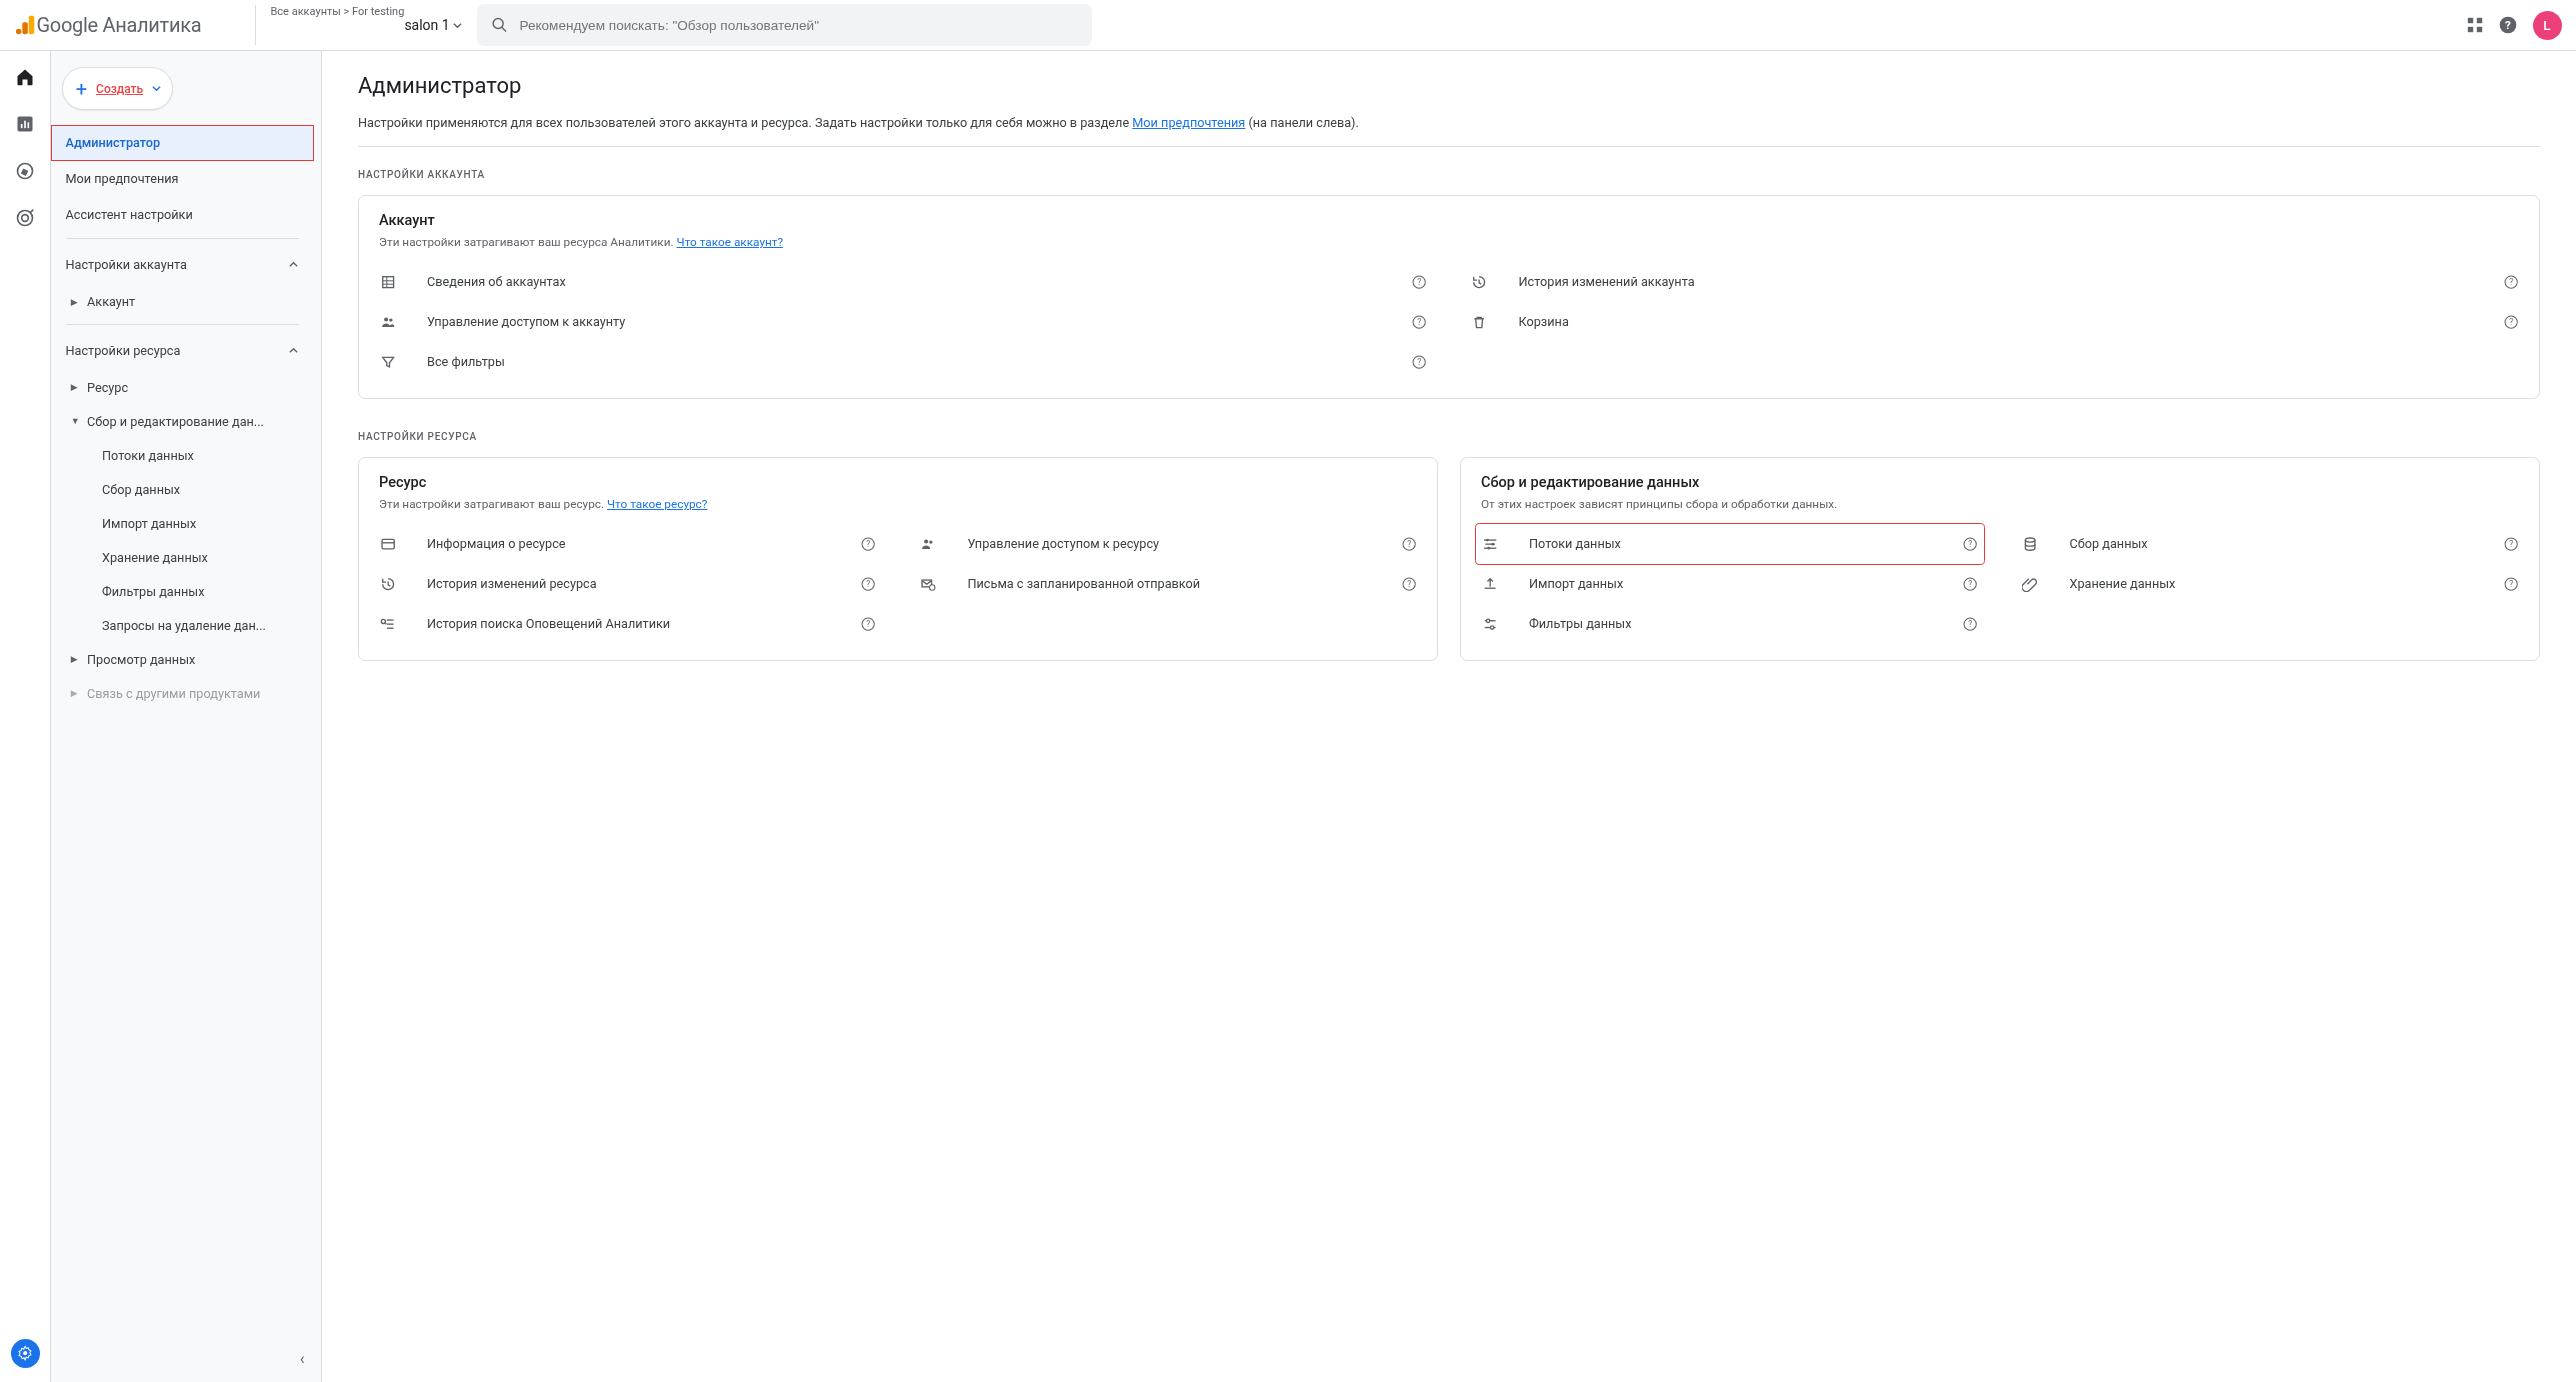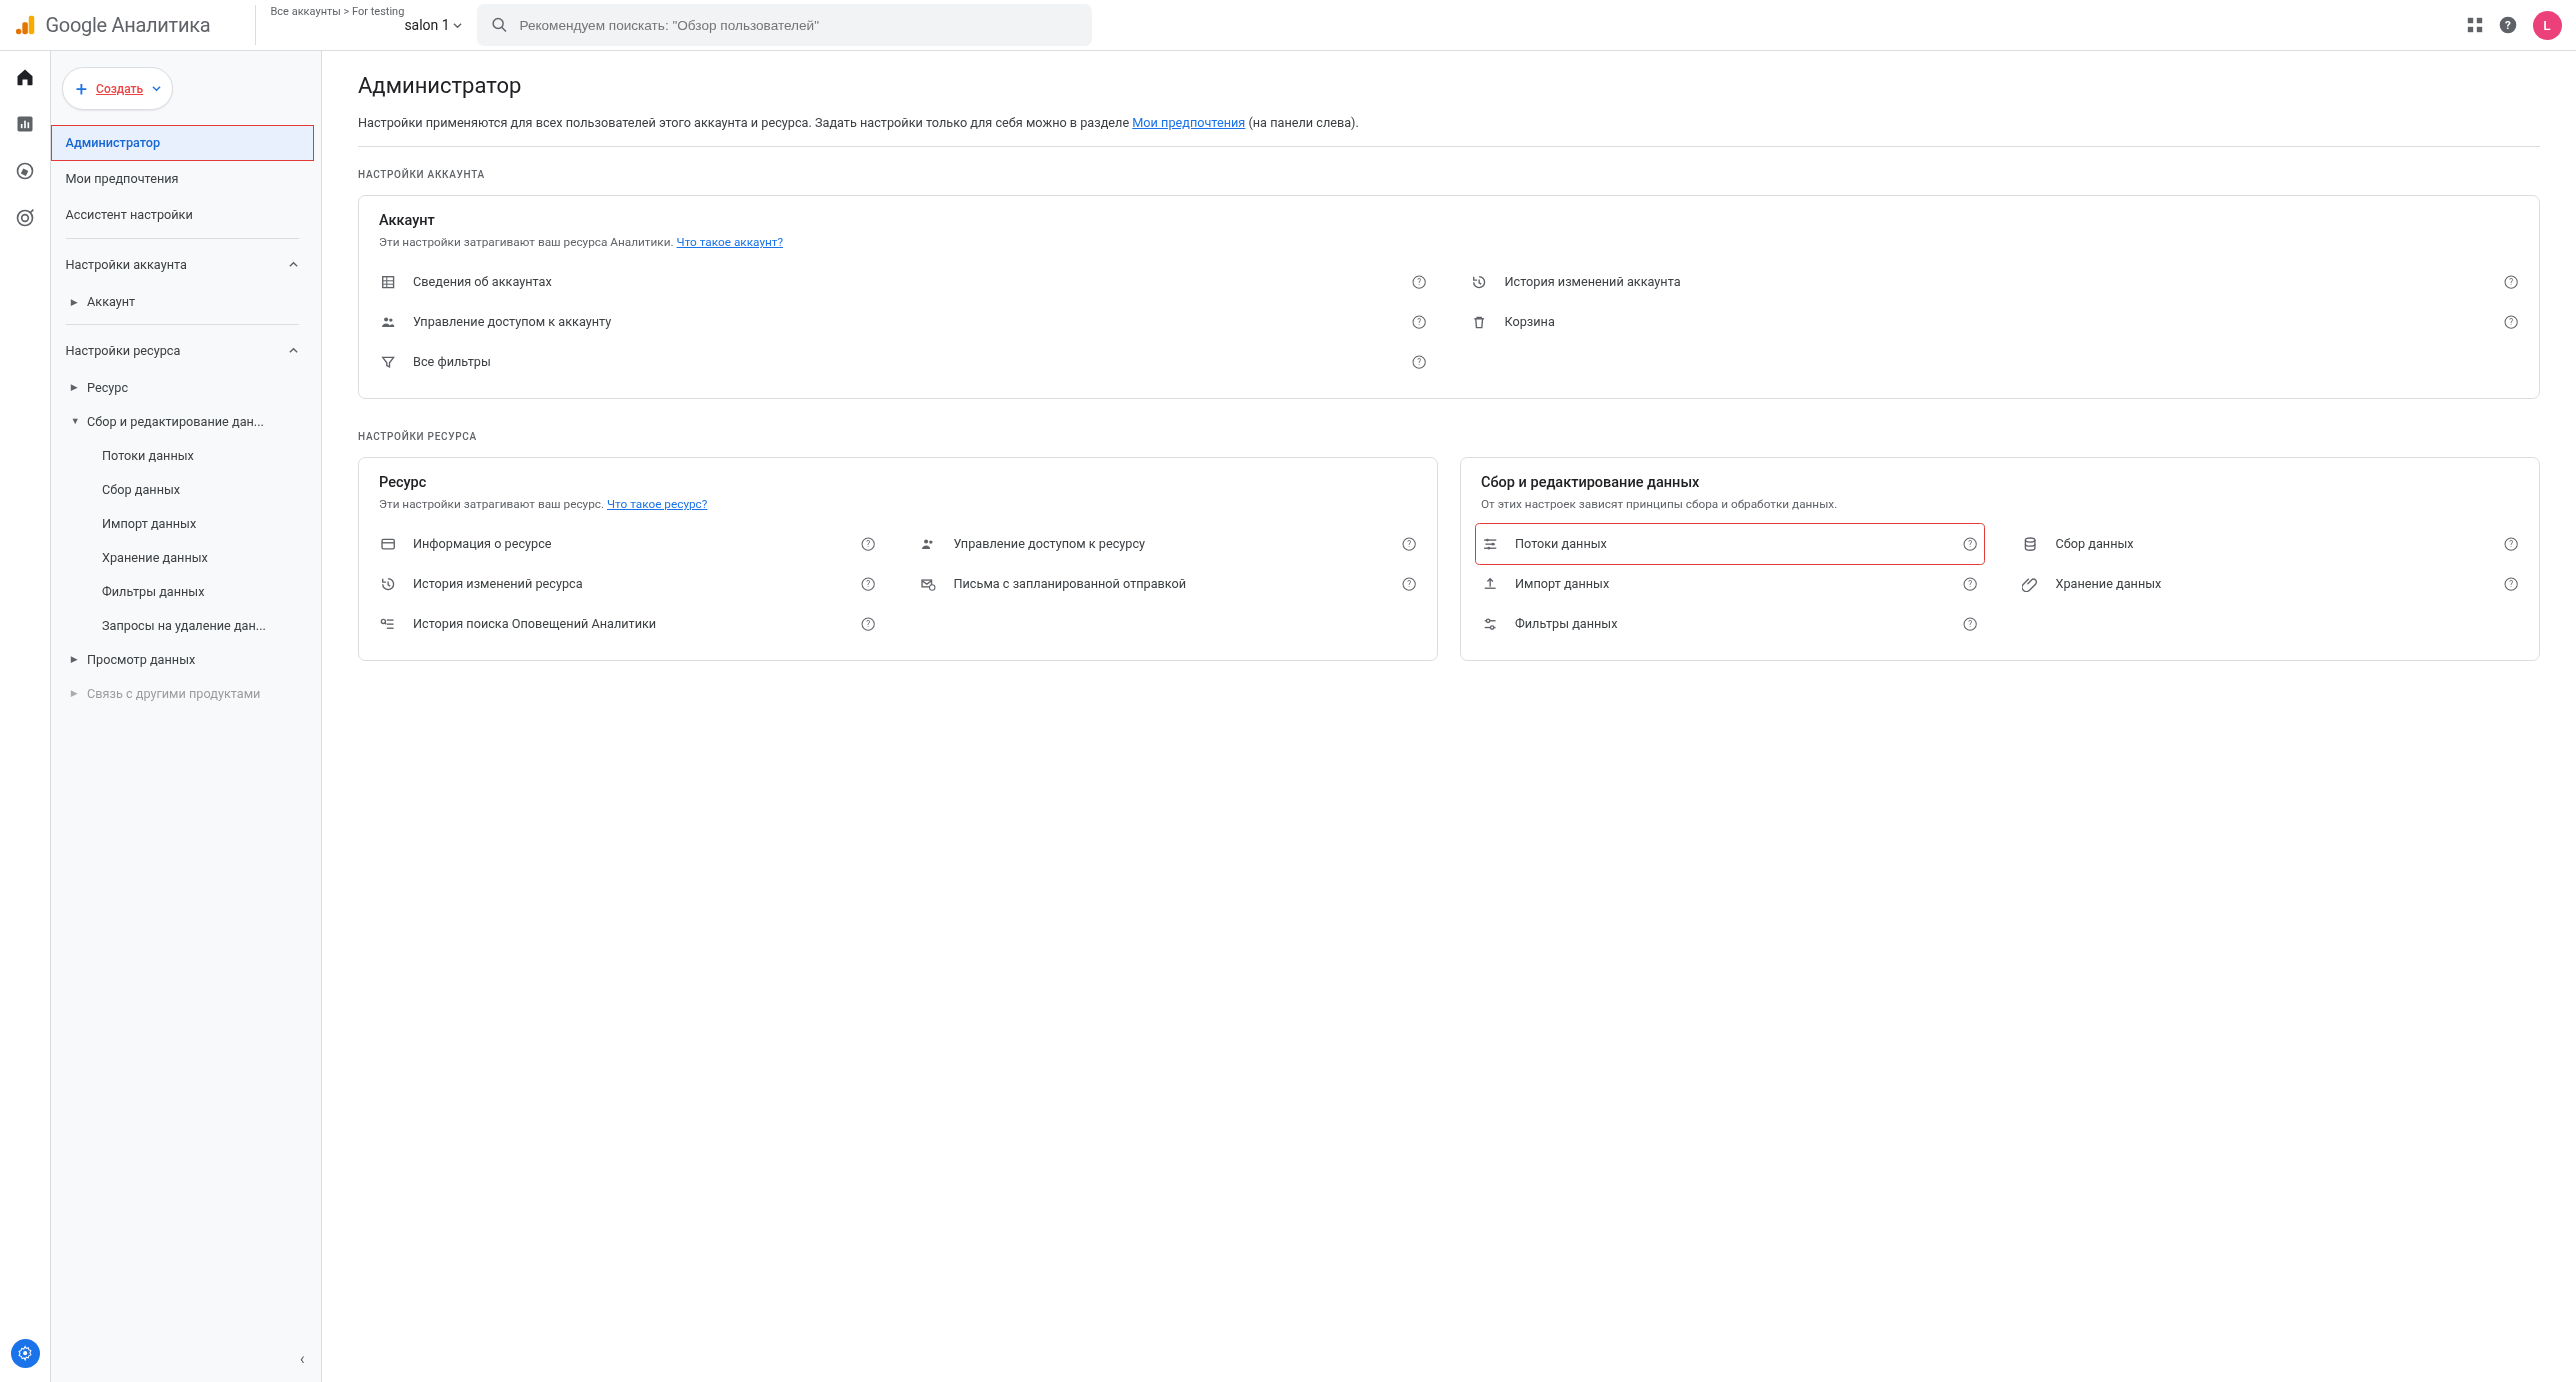--- a/index.html
+++ b/index.html
@@ -1,20 +1,20 @@
 <!DOCTYPE html>
 <html style="font-size:14.5px"><head>
 <meta charset="utf-8">
 <style>
 * { box-sizing: border-box; margin: 0; padding: 0; }
 body { font-family: 'Google Sans', Roboto, Arial, sans-serif; font-size: 12.7px; color: #202124; background: #fff; overflow: hidden; }
 
 
 .header { display: flex; align-items: center; height: 51px; padding: 0 14.5px; border-bottom: 0.9px solid #dadce0; gap: 14.5px; }
-.logo-block { display: flex; align-items: center; gap: 9px; min-width: 226px; text-align: right; }
+.logo-block { display: flex; align-items: center; min-width: 226px; text-align: right; }
 .logo-svg { width: 22px; height: 22px; }
 .logo-text { font-size: 20px; color: #5f6368; letter-spacing: -0.3px; }
 .prop-selector { border-left: 0.9px solid #dadce0; padding-left: 14.5px; display: flex; justify-content: center; height: 40px; cursor: pointer; min-width: 163px; }
 .prop-crumb { font-size: 11px; color: #5f6368; }
 .prop-name { font-size: 14px; color: #202124; display: flex; align-items: center; gap: 3.6px; }
 .search-box { flex: 1; max-width: 615px; background: #f1f3f4; border-radius: 7.2px; height: 42px; display: flex; align-items: center; padding: 0 14.5px; gap: 11px; color: #5f6368; }
 .search-box input { border: none; background: transparent; font-size: 13.6px; color: #5f6368; width: 100%; outline: none; }
 .header-right { margin-left: auto; display: flex; align-items: center; gap: 14.5px; }
 .apps-icon, .help-icon-hdr { color: #5f6368; cursor: pointer; }
 .avatar { width: 29px; height: 29px; border-radius: 50%; background: #ec407a; color: #fff; display: flex; align-items: center; justify-content: center; font-size: 13.6px; font-weight: 500; }
@@ -53,21 +53,21 @@
 .intro a { color: #1a73e8; text-decoration: underline; }
 .section-label { font-size: 10px; font-weight: 500; letter-spacing: 0.7px; color: #5f6368; margin: 7.2px 0 14.5px 0; }
 .cards-row { display: flex; gap: 22px; }
 .card { border: 0.9px solid #dadce0; border-radius: 7.2px; padding: 16.3px 20px; background: #fff; flex: 1; }
 .card.full { flex: 1 1 100%; }
 .card-title { font-size: 14.5px; font-weight: 500; color: #202124; margin-bottom: 5.4px; }
 .card-desc { font-size: 11.8px; color: #5f6368; margin-bottom: 11px; line-height: 1.4; }
 .card-desc a { color: #1a73e8; text-decoration: underline; }
 .card-grid { display: grid; grid-template-columns: 1fr 1fr; column-gap: 43px; row-gap: 0; }
 .card-grid.single { grid-template-columns: 1fr 1fr; }
-.card-row { display: flex; align-items: center; height: 40px; gap: 16px; cursor: pointer; }
+.card-row { display: flex; align-items: center; height: 40px; gap: 30px; cursor: pointer; }
 .card-row .ic { width: 18px; height: 18px; color: #5f6368; display: flex; align-items: center; justify-content: center; flex-shrink: 0; }
 .card-row .txt { flex: 1; font-size: 12.7px; color: #3c4043; }
 .card-row .hlp { width: 16.3px; height: 16.3px; color: #5f6368; flex-shrink: 0; }
 .card-row.hl { outline: 1.8px solid #e53935; outline-offset: -0.9px; border-radius: 3.6px; padding: 0 5.4px; margin: 0 -5.4px; }
 .spacer24 { height: 25px; }
 
 svg { display: block; }
 </style>
 </head>
 <body>

